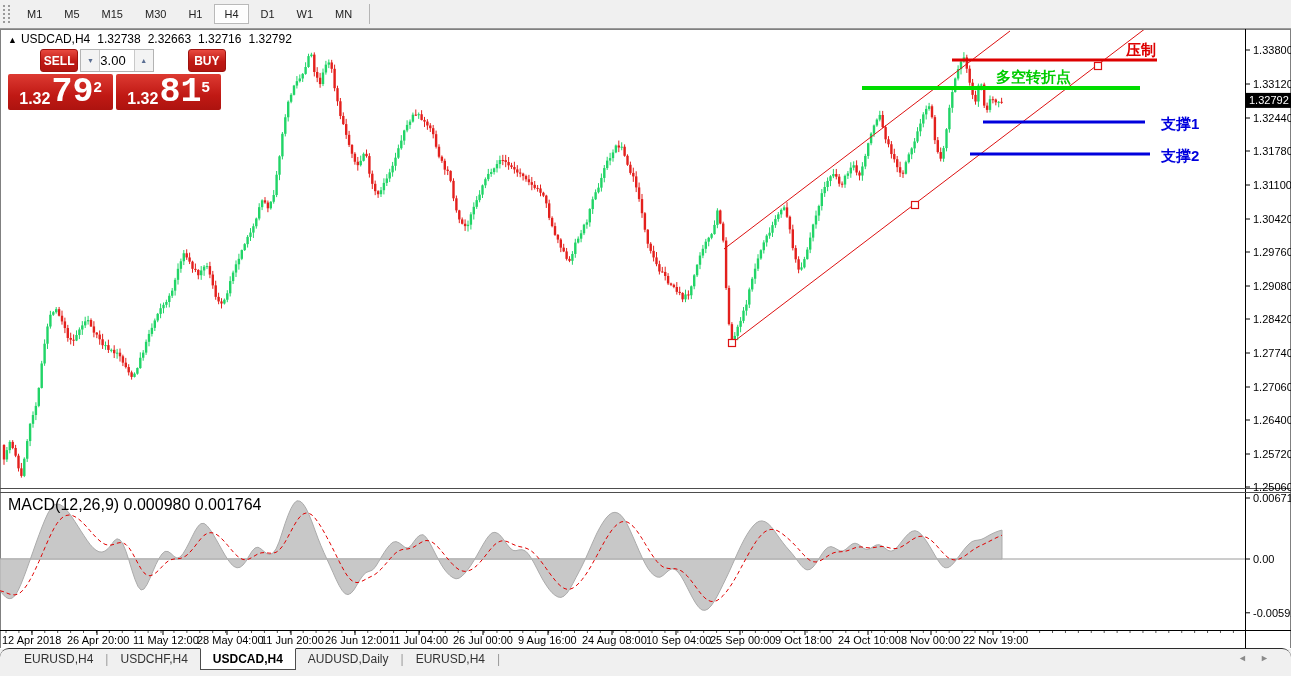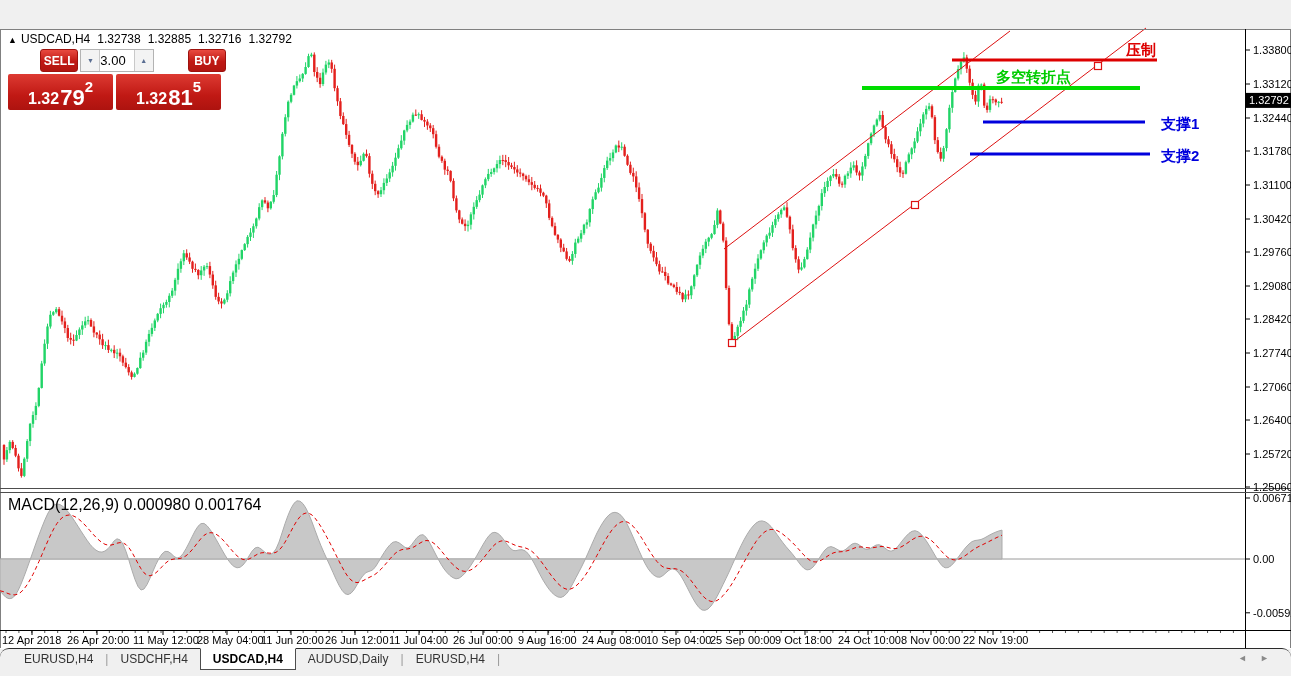--- a/index.html
+++ b/index.html
@@ -29,37 +29,51 @@
   .vol-btn{width:18px;display:flex;align-items:center;justify-content:center;background:#f3f3f3;
            color:#5a6e92;font-size:7px;cursor:pointer;}
   .vol-btn.left{border-right:1px solid #c9c9c9;}
   .vol-btn.right{border-left:1px solid #c9c9c9;}
   .vol-value{flex:1;font-size:13px;color:#000;display:flex;align-items:center;justify-content:flex-end;padding-right:8px;}
   .row2{display:flex;margin-top:2px;}
   .big-price{width:105px;height:36px;margin-right:3px;border-radius:2px;cursor:pointer;
     background:linear-gradient(180deg,#dd3a32 0%,#c01914 60%,#ad130f 100%);
     color:#fff;display:flex;align-items:flex-end;justify-content:center;padding-bottom:3px;box-sizing:border-box;}
   .bp-small{font-size:16px;font-weight:bold;margin-right:1px;line-height:1;}
-  .bp-big{font-size:22px;font-weight:bold;line-height:0.82;}
+  .bp-big{font-size:35px;font-weight:bold;line-height:0.82;font-family:Liberation Mono, monospace;}
   .bp-sup{font-size:15px;font-weight:bold;line-height:1;position:relative;top:-13px;}
   
   .macd-label{position:absolute;left:8px;top:496px;z-index:4;font-size:16px;color:#000;}
   
   .tabbar{position:absolute;left:0;top:648px;width:1291px;height:28px;background:#f0f0f0;
           border-top:1px solid #2b2b2b;z-index:5;display:flex;align-items:flex-start;padding-left:12px;box-sizing:border-box;border-radius:9px;}
   .tab{height:20px;line-height:20px;padding:0 12px;font-size:12px;color:#333;cursor:pointer;}
   .tab.active{background:#fff;border:1px solid #4d4d4d;border-top:1px solid #fff;margin-top:-1px;font-weight:bold;color:#000;}
   .tab-sep{color:#999;line-height:20px;font-size:12px;}
   .tab-scroll{position:absolute;top:4px;font-size:9px;color:#8a8a8a;cursor:pointer;}
 </style>
 </head>
 <body>
 
 <div class="app">
 
+  <div class="toolbar">
+    <div class="grip"></div>
+
+  <div class="tf-btn">M1</div>
+      <div class="tf-btn">M5</div>
+      <div class="tf-btn">M15</div>
+      <div class="tf-btn">M30</div>
+      <div class="tf-btn">H1</div>
+      <div class="tf-btn active">H4</div>
+      <div class="tf-btn">D1</div>
+      <div class="tf-btn">W1</div>
+      <div class="tf-btn">MN</div>
+      <div class="tb-sep"></div>
+    </div>
 
   <svg id="chart-svg" width="1291" height="676">
       <rect x="0" y="29" width="1291" height="620" fill="#ffffff"></rect>
       <g>
         <line x1="4" y1="444.1902087121285" x2="4" y2="464.8318667747075" stroke="#e3201d" stroke-width="1"></line>
         <rect x="2.8" y="445.0000000000009" width="2.4" height="14.447328610810416" fill="#e3201d"></rect>
         <line x1="6.9" y1="446.99714448163337" x2="6.9" y2="461.9749370510683" stroke="#21d467" stroke-width="1"></line>
         <rect x="5.7" y="450.1043708242946" width="2.4" height="9.342957786516706" fill="#21d467"></rect>
         <line x1="9.8" y1="440.2023272240773" x2="9.8" y2="453.37099884403926" stroke="#21d467" stroke-width="1"></line>
         <rect x="8.600000000000001" y="441.90195315366157" width="2.4" height="8.202417670633054" fill="#21d467"></rect>
@@ -937,21 +951,21 @@
         <text x="901" y="644" fill="#000" font-size="11" font-family="Liberation Sans, sans-serif">8 Nov 00:00</text>
         <line x1="993" y1="631" x2="993" y2="635" stroke="#000000"></line>
         <text x="963" y="644" fill="#000" font-size="11" font-family="Liberation Sans, sans-serif">22 Nov 19:00</text>
       </g>
       <line x1="0" y1="559" x2="1245" y2="559" stroke="#9a9a9a"></line>
       <polygon points="0,559 0,590.8 3,594.4 6,597.4 9,598.7 12,598.2 15,595.6 18,590.7 21,584.1 24,576.6 27,568.5 30,560.1 33,551.6 36,543.1 39,534.9 42,527.0 45,519.6 48,513.1 51,508.2 54,505.0 57,503.9 60,504.6 63,506.5 66,509.4 69,512.9 72,517.1 75,521.7 78,526.3 81,531.1 84,535.7 87,540.2 90,544.3 93,547.7 96,550.2 99,551.8 102,552.1 105,551.0 108,548.7 111,545.2 114,541.0 117,538.8 120,539.9 123,544.1 126,551.4 129,560.6 132,570.5 135,579.5 138,586.5 141,590.0 144,589.0 147,584.6 150,578.2 153,571.1 156,564.3 159,558.4 162,553.9 165,551.4 168,551.5 171,553.5 174,556.4 177,558.1 180,557.1 183,553.7 186,548.7 189,543.0 192,536.9 195,531.0 198,526.3 201,523.6 204,523.4 207,525.7 210,529.4 213,534.0 216,539.2 219,544.5 222,549.9 225,555.1 228,559.8 231,563.8 234,566.5 237,567.8 240,567.3 243,565.0 246,561.2 249,556.0 252,551.2 255,548.0 258,547.2 261,548.9 264,551.5 267,553.7 270,554.6 273,553.0 276,549.0 279,542.1 282,533.0 285,523.7 288,515.4 291,508.4 294,503.3 297,500.8 300,501.2 303,503.7 306,508.3 309,514.5 312,522.0 315,530.2 318,538.3 321,545.8 324,552.7 327,559.3 330,565.8 333,572.5 336,579.2 339,585.3 342,590.3 345,593.7 348,594.6 351,593.2 354,589.8 357,584.8 360,579.8 363,575.5 366,572.6 369,571.4 372,570.3 375,567.5 378,562.8 381,557.6 384,552.7 387,548.3 390,544.7 393,542.2 396,541.6 399,542.8 402,545.0 405,547.4 408,548.0 411,545.6 414,541.4 417,537.6 420,535.2 423,534.7 426,537.2 429,541.6 432,547.1 435,553.0 438,558.8 441,564.2 444,568.9 447,572.6 450,575.6 453,577.7 456,578.8 459,578.2 462,576.1 465,573.1 468,569.4 471,565.2 474,560.4 477,555.2 480,549.9 483,544.6 486,539.7 489,535.6 492,532.9 495,532.3 498,533.5 501,536.2 504,540.1 507,544.3 510,548.0 513,550.4 516,550.7 519,549.9 522,549.7 525,550.8 528,553.4 531,557.8 534,563.0 537,568.8 540,574.6 543,580.1 546,584.9 549,589.2 552,592.7 555,595.3 558,597.0 561,597.4 564,596.1 567,593.1 570,588.8 573,583.3 576,577.5 579,571.8 582,566.0 585,559.8 588,553.1 591,546.2 594,539.4 597,532.9 600,527.3 603,522.3 606,518.1 609,514.9 612,512.9 615,512.3 618,513.1 621,515.3 624,519.0 627,523.9 630,530.1 633,536.8 636,543.7 639,550.6 642,557.2 645,563.4 648,568.6 651,572.5 654,575.3 657,577.0 660,577.2 663,575.5 666,572.8 669,570.2 672,568.8 675,569.4 678,572.0 681,576.1 684,581.3 687,587.1 690,593.0 693,598.7 696,603.7 699,607.6 702,610.0 705,610.3 708,609.0 711,606.0 714,601.7 717,596.5 720,590.7 723,584.6 726,578.4 729,572.1 732,565.5 735,558.7 738,552.0 741,545.7 744,539.8 747,534.5 750,529.9 753,526.1 756,523.1 759,521.3 762,520.9 765,521.7 768,523.6 771,526.5 774,530.2 777,534.5 780,538.8 783,542.8 786,546.6 789,550.0 792,553.5 795,557.3 798,561.4 801,565.3 804,568.4 807,569.9 810,569.4 813,567.1 816,563.3 819,558.6 822,553.9 825,549.9 828,547.4 831,546.6 834,547.6 837,549.3 840,550.9 843,550.9 846,549.2 849,546.5 852,544.1 855,543.2 858,544.1 861,546.3 864,548.6 867,549.5 870,548.6 873,546.8 876,545.1 879,544.7 882,545.9 885,548.1 888,550.4 891,551.2 894,550.1 897,547.4 900,543.7 903,539.8 906,536.3 909,533.3 912,531.3 915,530.7 918,531.7 921,534.1 924,537.7 927,542.0 930,546.8 933,551.9 936,557.1 939,561.9 942,565.8 945,567.8 948,567.6 951,565.8 954,562.7 957,558.9 960,554.8 963,550.8 966,547.1 969,544.0 972,541.6 975,540.5 978,540.1 981,539.5 984,538.2 987,536.5 990,534.8 993,533.3 996,532.0 999,530.9 1002,530.1 1002,559" fill="#c8c8c8" stroke="#ababab" stroke-width="1"></polygon>
       <polyline points="0,590.8 3,591.5 6,592.7 9,593.9 12,594.7 15,594.9 18,594.1 21,592.1 24,589.0 27,584.9 30,579.9 33,574.3 36,568.0 39,561.4 42,554.5 45,547.5 48,540.6 51,534.2 54,528.3 57,523.4 60,519.7 63,517.0 66,515.5 69,515.0 72,515.4 75,516.7 78,518.6 81,521.1 84,524.0 87,527.2 90,530.7 93,534.1 96,537.3 99,540.2 102,542.6 105,544.3 108,545.1 111,545.1 114,544.3 117,543.2 120,542.6 123,542.9 126,544.6 129,547.8 132,552.3 135,557.8 138,563.5 141,568.8 144,572.8 147,575.2 150,575.8 153,574.8 156,572.7 159,569.9 162,566.7 165,563.6 168,561.2 171,559.7 174,559.0 177,558.8 180,558.5 183,557.5 186,555.8 189,553.2 192,549.9 195,546.1 198,542.2 201,538.5 204,535.4 207,533.5 210,532.7 213,532.9 216,534.2 219,536.2 222,539.0 225,542.2 228,545.7 231,549.3 234,552.8 237,555.8 240,558.1 243,559.5 246,559.8 249,559.0 252,557.5 255,555.6 258,553.9 261,552.9 264,552.6 267,552.9 270,553.2 273,553.2 276,552.3 279,550.3 282,546.8 285,542.2 288,536.8 291,531.2 294,525.6 297,520.6 300,516.7 303,514.1 306,513.0 309,513.3 312,515.0 315,518.1 318,522.1 321,526.8 324,532.0 327,537.5 330,543.1 333,549.0 336,555.0 339,561.1 342,566.9 345,572.3 348,576.7 351,580.0 354,582.0 357,582.6 360,582.0 363,580.7 366,579.1 369,577.5 372,576.1 375,574.4 378,572.1 381,569.2 384,565.9 387,562.4 390,558.8 393,555.5 396,552.7 399,550.7 402,549.6 405,549.1 408,548.9 411,548.2 414,546.9 417,545.0 420,543.1 423,541.4 426,540.5 429,540.8 432,542.0 435,544.2 438,547.1 441,550.6 444,554.2 447,557.9 450,561.4 453,564.7 456,567.5 459,569.7 462,570.9 465,571.4 468,571.0 471,569.8 474,568.0 477,565.4 480,562.3 483,558.8 486,554.9 489,551.1 492,547.4 495,544.4 498,542.2 501,541.0 504,540.8 507,541.5 510,542.8 513,544.3 516,545.6 519,546.5 522,547.1 525,547.8 528,549.0 531,550.7 534,553.2 537,556.3 540,560.0 543,564.0 546,568.2 549,572.4 552,576.4 555,580.2 558,583.6 561,586.3 564,588.3 567,589.3 570,589.2 573,588.0 576,585.9 579,583.1 582,579.7 585,575.7 588,571.2 591,566.2 594,560.8 597,555.3 600,549.7 603,544.2 606,539.0 609,534.2 612,529.9 615,526.4 618,523.7 621,522.0 624,521.4 627,521.9 630,523.6 633,526.2 636,529.7 639,533.9 642,538.5 645,543.5 648,548.5 651,553.3 654,557.7 657,561.6 660,564.7 663,566.9 666,568.1 669,568.5 672,568.6 675,568.7 678,569.4 681,570.7 684,572.8 687,575.7 690,579.2 693,583.1 696,587.2 699,591.3 702,595.0 705,598.1 708,600.3 711,601.4 714,601.5 717,600.5 720,598.5 723,595.7 726,592.3 729,588.2 732,583.7 735,578.7 738,573.4 741,567.8 744,562.2 747,556.7 750,551.3 753,546.3 756,541.6 759,537.6 762,534.2 765,531.7 768,530.1 771,529.4 774,529.6 777,530.5 780,532.2 783,534.3 786,536.8 789,539.4 792,542.2 795,545.2 798,548.5 801,551.8 804,555.2 807,558.1 810,560.4 813,561.7 816,562.0 819,561.3 822,559.8 825,557.9 828,555.8 831,553.9 834,552.7 837,552.0 840,551.8 843,551.6 846,551.1 849,550.2 852,549.0 855,547.8 858,547.1 861,546.9 864,547.3 867,547.7 870,547.9 873,547.7 876,547.2 879,546.7 882,546.5 885,546.8 888,547.5 891,548.3 894,548.6 897,548.4 900,547.5 903,545.9 906,544.0 909,541.9 912,539.8 915,538.0 918,536.7 921,536.2 924,536.5 927,537.6 930,539.4 933,541.9 936,545.0 939,548.4 942,551.8 945,555.0 948,557.6 951,559.2 954,559.9 957,559.7 960,558.7 963,557.1 966,555.1 969,552.9 972,550.6 975,548.6 978,546.9 981,545.4 984,544.0 987,542.5 990,541.0 993,539.4 996,537.9 999,536.5 1002,535.2 " fill="none" stroke="#e00000" stroke-width="1" stroke-dasharray="4,3"></polyline>
     </svg>
 
   <div class="ohlc">
-    <span class="tri">▲</span><span>USDCAD,H4</span><span class="num">1.32738</span><span class="num">1.32885</span><span class="num">1.32716</span><span class="num">1.32792</span>
+    <span class="tri">▲</span><span>USDCAD,H4</span><span class="num">1.32738</span><span class="num">2.32663</span><span class="num">1.32716</span><span class="num">1.32792</span>
   </div>
 
   <div class="panel">
     <div class="row1">
       <div class="btn-trade">SELL</div>
       <div class="stepper">
         <div class="vol-btn left">
             <span>▼</span>
           </div>
         <div class="vol-value">3.00</div>

